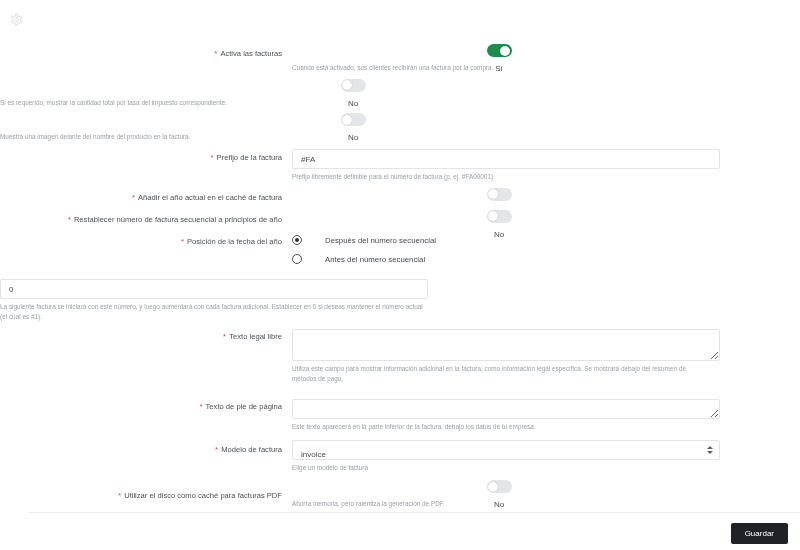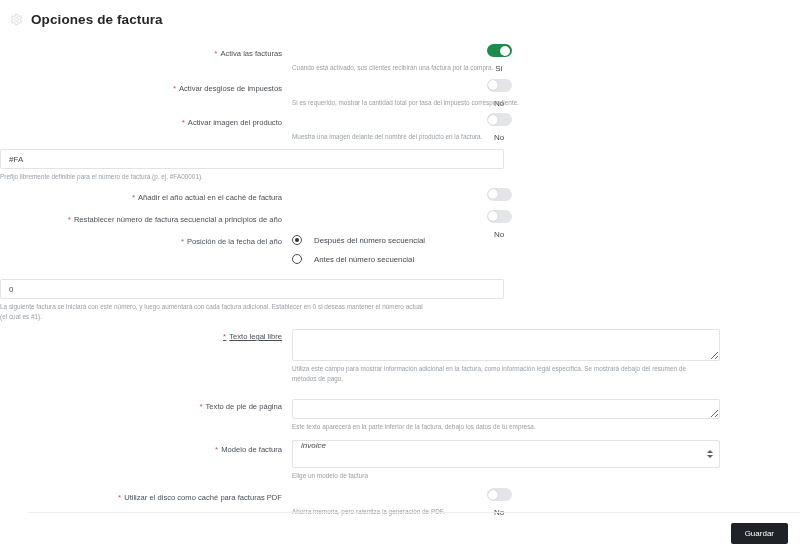--- a/index.html
+++ b/index.html
@@ -101,21 +101,21 @@
   .help {
     font-size: 6.4px;
     color: #9aa0a6;
     line-height: 9.5px;
     margin-top: 3px;
     max-width: 428px;
   }
 
   
   .text-input {
-    width: 504px;
+    width: 428px;
     height: 20px;
     border: 1px solid #e1e3e6;
     border-radius: 2px;
     background: #fff;
     font-family: "Liberation Sans", sans-serif;
     font-size: 8px;
     color: #44494f;
     padding: 0 8px;
     outline: none;
   }
@@ -134,31 +134,30 @@
     display: block;
   }
   .text-area.short { height: 20px; }
 
   .select-wrap {
     position: relative;
     width: 428px;
   }
   .select-input {
     width: 428px;
-    height: 28px;
+    height: 20px;
     border: 1px solid #e1e3e6;
     border-radius: 2px;
     background: #fff;
     font-size: 8px;
     color: #44494f;
     padding: 0 20px 0 8px;
     display: flex;
-    align-items: flex-start;
+    align-items: flex-end;
     cursor: pointer;
-    font-style: italic;
   }
   .select-arrows {
     position: absolute;
     right: 7px; top: 50%;
     transform: translateY(-50%);
     display: flex;
     flex-direction: column;
     gap: 2px;
     pointer-events: none;
   }
@@ -168,21 +167,21 @@
     border-left: 3px solid transparent;
     border-right: 3px solid transparent;
   }
   .select-arrows .up { border-bottom: 3.5px solid #5b6066; }
   .select-arrows .down { border-top: 3.5px solid #5b6066; }
 
   
   .radio-line {
     display: flex;
     align-items: center;
-    gap: 12px;
+    gap: 23px;
     height: 17px;
     margin-bottom: 2px;
     cursor: pointer;
   }
   .radio {
     width: 10px; height: 10px;
     border-radius: 50%;
     border: 1.3px solid #4a4f56;
     background: #fff;
     flex: 0 0 auto;
@@ -224,71 +223,67 @@
   }
 </style>
 </head>
 <body>
 
 <div class="page-header">
   <svg class="gear-icon" viewBox="0 0 24 24">
     <path fill="none" stroke="#b9bdc2" stroke-width="2" d="M12 8.5a3.5 3.5 0 100 7 3.5 3.5 0 000-7z"></path>
     <path fill="none" stroke="#b9bdc2" stroke-width="2" d="M19.4 13.5a7.6 7.6 0 000-3l2-1.5-2-3.4-2.3 1a7.6 7.6 0 00-2.6-1.5L14 2.5h-4l-.5 2.6A7.6 7.6 0 006.9 6.6l-2.3-1-2 3.4 2 1.5a7.6 7.6 0 000 3l-2 1.5 2 3.4 2.3-1a7.6 7.6 0 002.6 1.5l.5 2.6h4l.5-2.6a7.6 7.6 0 002.6-1.5l2.3 1 2-3.4z"></path>
   </svg>
-  <span class="page-title">Opciones de factura</span>
 </div>
 
 <div class="form">
 
   <div class="row">
     <div class="label-cell">
       <span class="req">*</span><span>Activa las facturas</span>
     </div>
     <div class="field-cell">
       <div class="toggle-line">
         <div class="switch on">
             <div class="knob"></div>
           </div>
         <span class="switch-text">Sí</span>
       </div>
       <div class="help">Cuando está activado, sus clientes recibirán una factura por la compra.</div>
     </div>
   </div>
 
   <div class="row">
-    <div class="label-cell">
-      <span class="req">*</span><span>Activar desglose de impuestos</span>
-    </div>
     <div class="field-cell">
       <div class="toggle-line">
         <div class="switch">
             <div class="knob"></div>
           </div>
         <span class="switch-text">No</span>
       </div>
       <div class="help">Si es requerido, mostrar la cantidad total por tasa del impuesto correspondiente.</div>
     </div>
   </div>
 
   <div class="row">
-    <div class="label-cell">
-      <span class="req">*</span><span>Activar imagen del producto</span>
-    </div>
     <div class="field-cell">
       <div class="toggle-line">
         <div class="switch">
             <div class="knob"></div>
           </div>
         <span class="switch-text">No</span>
       </div>
       <div class="help">Muestra una imagen delante del nombre del producto en la factura.</div>
     </div>
   </div>
 
   <div class="row">
+    <div class="label-cell">
+      <span class="req">*</span><span>Prefijo de la factura</span>
+    </div>
     <div class="field-cell">
       <input class="text-input" type="text" value="#FA" style="">
       <div class="help">Prefijo libremente definible para el número de factura (p. ej. #FA00001).</div>
     </div>
   </div>
 
   <div class="row">
     <div class="label-cell">
       <span class="req">*</span><span>Añadir el año actual en el caché de factura</span>
     </div>
@@ -333,21 +328,21 @@
   </div>
 
   <div class="row" style="margin-top:8px;">
     <div class="field-cell">
       <input class="text-input" type="text" value="0" style="">
       <div class="help">La siguiente factura se iniciará con este número, y luego aumentará con cada factura adicional. Establecer en 0 si deseas mantener el número actual (el cual es #1).</div>
     </div>
   </div>
 
   <div class="row" style="margin-top:8px;">
-    <div class="label-cell" style="padding-top:2px;text-decoration:underline;">
+    <div class="label-cell" style="padding-top:2px;">
       <span class="req">*</span><span>Texto legal libre</span>
     </div>
     <div class="field-cell">
       <textarea class="text-area" placeholder="" style=""></textarea>
       <div class="help">Utiliza este campo para mostrar información adicional en la factura, como información legal específica. Se mostrará debajo del resumen de métodos de pago.</div>
     </div>
   </div>
 
   <div class="row" style="margin-top:16px;">
     <div class="label-cell" style="padding-top:2px;">
@@ -370,21 +365,21 @@
         </div>
         <span class="select-arrows">
           <span class="up"></span>
             <span class="down"></span>
         </span>
       </div>
       <div class="help">Elige un modelo de factura</div>
     </div>
   </div>
 
-  <div class="row" style="margin-top:8px;">
+  <div class="row" style="margin-top:8px;align-items:center;">
     <div class="label-cell">
       <span class="req">*</span><span>Utilizar el disco como caché para facturas PDF</span>
     </div>
     <div class="field-cell">
       <div class="toggle-line">
         <div class="switch">
             <div class="knob"></div>
           </div>
         <span class="switch-text">No</span>
       </div>

